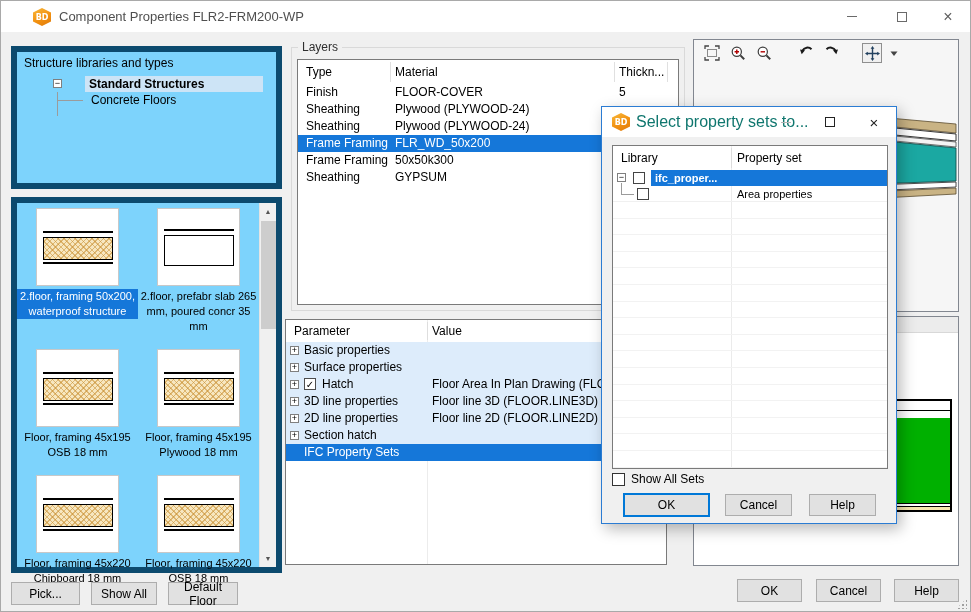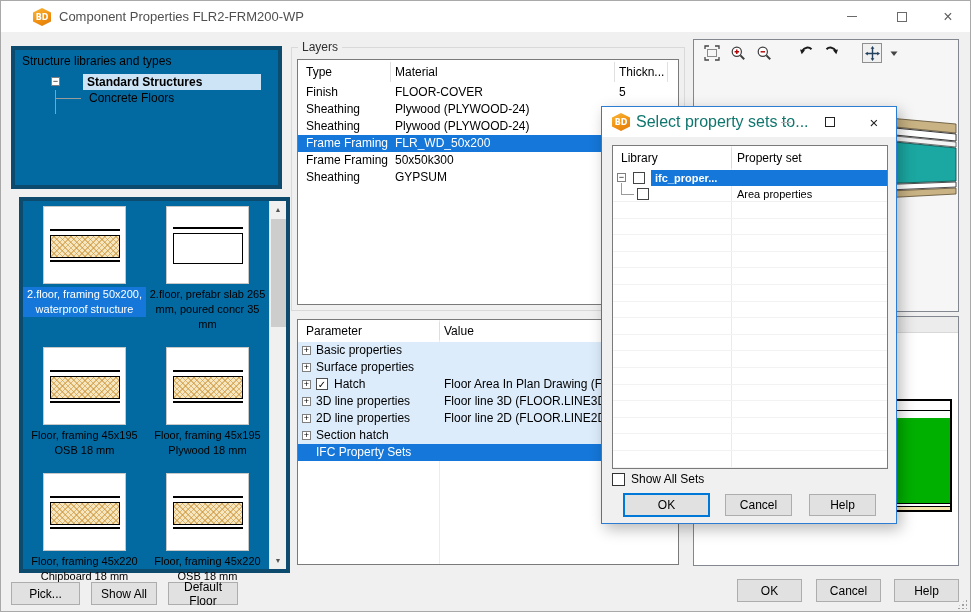--- a/index.html
+++ b/index.html
@@ -10,37 +10,37 @@
 .bd-logo{position:absolute;width:18px;height:18px;display:flex;align-items:center;justify-content:center;
  clip-path:polygon(50% 0,100% 25%,100% 75%,50% 100%,0 75%,0 25%);
  background:linear-gradient(150deg,#f8b83a 0%,var(--logo-orange) 55%,#df7a0c 100%)}
 .bd-logo b{color:#fff;font-size:8px;font-family:"DejaVu Sans",sans-serif}
 .tb-logo{left:32px;top:7px}
 .tb-title{position:absolute;left:58px;top:0;line-height:31px;font-size:13px;color:var(--titlebar-text)}
 .winbtn{position:absolute;top:0;width:34px;height:31px;display:flex;align-items:center;justify-content:center;color:#5f5f5f;font-size:16px;cursor:default}
 .g-min{display:block;width:10px;height:1px;background:#6a6a6a}
 .g-max{display:block;width:10px;height:10px;border:1px solid #6a6a6a}
 
-.panel{position:absolute;background:#0369a1;border:4px solid #0c4a6e}
+.panel{position:absolute;background:#7dd3fc;border:6px solid #0c4a6e}
 .btn{position:absolute;height:23px;background:var(--button-face);border:1px solid var(--button-border);display:flex;align-items:center;justify-content:center;font-size:12px}
 
 .tree-panel{left:10px;top:45px;width:271px;height:143px}
 .tree-header{position:absolute;left:7px;top:4px;font-size:12px}
 .expander{position:absolute;width:9px;height:9px;border:1px solid #7f7f7f;background:#fff;font-size:9px;line-height:7px;text-align:center;color:#000}
 .tree-root-row{position:absolute;left:0;top:24px;width:100%;height:16px}
 .tree-root-row .expander{left:36px;top:3px}
 .tree-root-label{position:absolute;left:68px;top:0;height:16px;line-height:16px;padding:0 4px;font-weight:bold;background:var(--tree-selected);width:178px;white-space:nowrap}
 .tree-vline{position:absolute;left:40px;top:40px;width:1px;height:24px;background:#9b9b9b}
 .tree-child{position:absolute;left:0;width:100%;height:16px}
 .tc1{top:40px}.tc2{top:56px}
 .tree-tick{position:absolute;left:40px;top:8px;width:26px;height:1px;background:#9b9b9b}
 .tree-child-label{position:absolute;left:70px;top:0;height:16px;line-height:16px;padding:0 4px;white-space:nowrap}
 .tc2 .tree-child-label{left:66px;background:var(--row-gray);width:180px}
 
-.thumb-panel{left:18px;top:196px;width:271px;height:376px}
+.thumb-panel{left:10px;top:196px;width:271px;height:376px}
 .thumb-grid{position:absolute;left:0;top:0;right:17px;bottom:0;display:grid;grid-template-columns:1fr 1fr;padding-top:5px;row-gap:15px;align-content:start}
 .thumb-item{display:flex;flex-direction:column;align-items:center}
 .thumb-box{width:83px;height:78px;border:1px solid #c8c8c8;background:#fff;display:flex;align-items:center;justify-content:center;margin-bottom:3px}
 .draw{width:70px;display:flex;flex-direction:column}
 .ln{display:block;width:100%}
 .ln.b2{height:2px;background:#000}
 .ln.w4{height:4px}.ln.w2{height:2px}
 .ln.tan{height:23px;border:1px solid #000;background-color:var(--hatch-tan);
  background-image:repeating-linear-gradient(45deg,rgba(200,142,48,.55) 0 1px,transparent 1px 4px),
  repeating-linear-gradient(-45deg,rgba(200,142,48,.55) 0 1px,transparent 1px 4px)}
@@ -60,21 +60,21 @@
 .lv-header{position:absolute;left:0;top:0;right:0;height:24px}
 .lv-header span{position:absolute;line-height:24px;white-space:nowrap}
 .lh0{left:8px}.lh1{left:97px}.lh2{left:321px}
 .lvd{position:absolute;top:2px;height:20px;width:1px;background:#e0e0e0}
 .lv-body{position:absolute;left:0;top:24px;right:0;bottom:0}
 .lv-row{position:relative;height:17px;line-height:17px}
 .lv-row.selected{background:var(--accent);color:#fff}
 .lc{position:absolute;white-space:nowrap;overflow:hidden}
 .lc0{left:8px;width:88px}.lc1{left:97px;width:220px}.lc2{left:321px;width:48px}
 
-.param-table{left:296px;top:318px;width:382px;height:246px}
+.param-table{left:284px;top:318px;width:382px;height:246px}
 .pv-colline{position:absolute;left:141px;top:0;bottom:0;width:1px;background:#ececec}
 .pv-header{position:absolute;left:0;top:0;right:0;height:22px}
 .pv-header span{position:absolute;line-height:22px}
 .ph0{left:8px}.ph1{left:146px}
 .pvd{position:absolute;left:141px;top:2px;height:18px;width:1px;background:#dedede}
 .pv-body{position:absolute;left:0;top:22px;right:0;bottom:0}
 .pv-row{position:relative;height:17px;line-height:17px}
 .pv-row.group{background:var(--group-row)}
 .pv-row.selected{background:var(--accent);color:#fff}
 .pv-row .expander{left:4px;top:4px}

